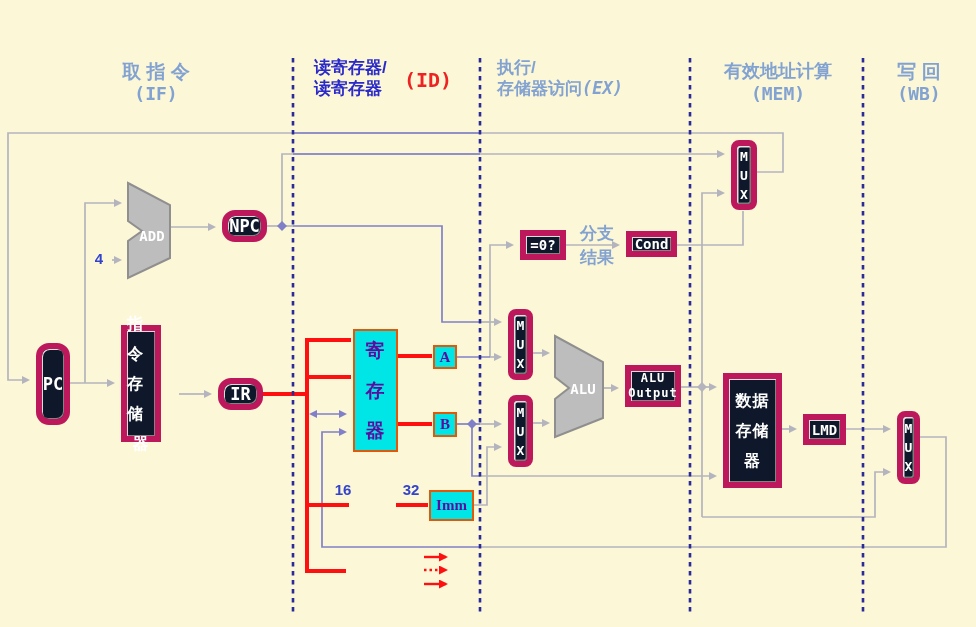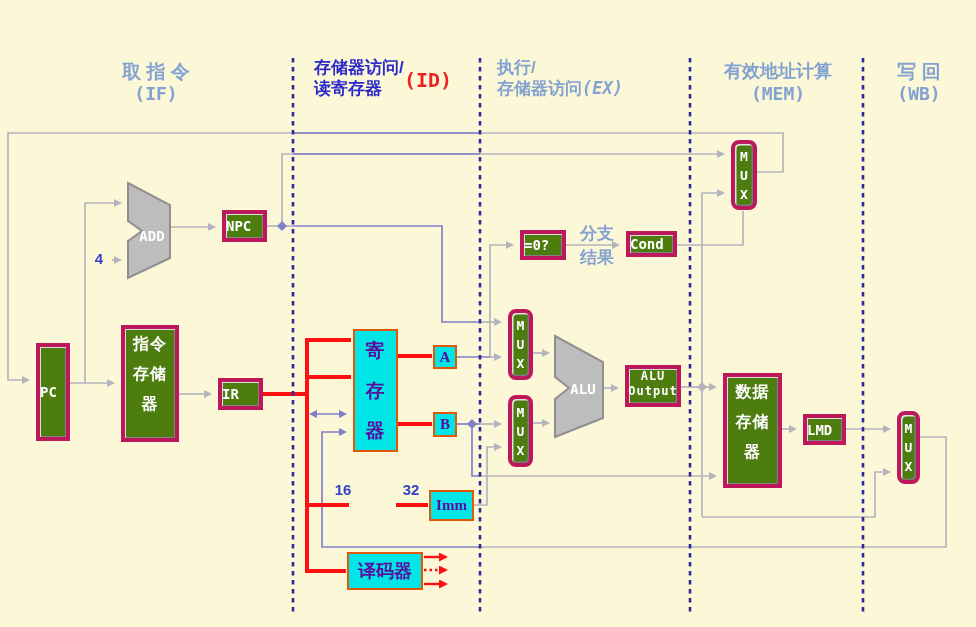--- a/index.html
+++ b/index.html
@@ -5,22 +5,22 @@
   html,body{margin:0;padding:0;}
   #canvas{
     position:relative; width:976px; height:627px;
     background:#FCF7D6; overflow:hidden;
     font-family:"Liberation Sans", sans-serif;
   }
   #wires{position:absolute;left:0;top:0;}
   .abs{position:absolute; box-sizing:border-box;}
   
   .gbox{
-    background:#4d7c0f; border:4px solid #be185d; color:#FFFFFF;
-    display:flex; align-items:center; 
+    background:#0f172a; border:6px solid #be185d; color:#FFFFFF;
+    display:flex; align-items:center; justify-content:center;
     box-shadow: inset 1px 1px 0 #DCDCDC, inset -1px -1px 0 #838383;
     font-family:"DejaVu Sans Mono", monospace; font-weight:bold;
   }
   .mux{
     border-radius:8px;
     box-shadow: inset 1.5px 1.5px 0 #E2E2E2, inset -1.5px -1.5px 0 #7A7A7A;
   }
   .muxv{
     width:14px; margin:0 auto; text-align:center;
     font-size:13px; line-height:19px; word-break:break-all;
@@ -38,21 +38,21 @@
   .regstack div{line-height:40px; font-size:19px;}
   .ellipse{border-radius:50%; flex-direction:column;}
   .ellipse div{line-height:19px; font-size:14px;}
   
   .hdr{color:#82A2D2; font-weight:bold; font-size:18px; text-align:center; white-space:nowrap;}
   .hdr-id{color:#2A2ACC; font-weight:bold; font-size:17px; text-align:left; white-space:nowrap;}
   .hdr-id-abbr{color:#EE2222; font-weight:bold; font-size:20px; font-family:"DejaVu Sans Mono",monospace;}
   .numlbl{color:#3344CC; font-weight:bold; font-size:15px; text-align:center;}
   .branchlbl{color:#82A2D2; font-weight:bold; font-size:17px; text-align:center;}
   .mono14{font-size:14px;}
-  .mono15{font-size:14px;}
+  .mono15{font-size:17px;border-radius:13px;}
   .aluout div{line-height:15px; font-size:12px; text-align:center;}
   .shape-label{font:bold 14px "DejaVu Sans Mono", monospace; fill:#FFFFFF;}
 </style>
 </head>
 <body>
 
 <div id="canvas">
 
   <svg id="wires" width="976" height="627">
     <defs>
@@ -168,38 +168,38 @@
       <line x1="293" y1="58" x2="293" y2="613"></line>
       <line x1="480" y1="58" x2="480" y2="613"></line>
       <line x1="690" y1="58" x2="690" y2="613"></line>
       <line x1="863" y1="58" x2="863" y2="613"></line>
     </g>
   </svg>
 
   <div class="abs hdr" style="left:93px;top:59px;width:126px;font-size:19px;">取 指 令</div>
   <div class="abs hdr" style="left:93px;top:83px;width:126px;font-family:'DejaVu Sans Mono',monospace;">(IF)</div>
 
-  <div class="abs hdr-id" style="left:314px;top:56px;">存储器访问/</div>
+  <div class="abs hdr-id" style="left:314px;top:56px;">读寄存器/</div>
   <div class="abs hdr-id" style="left:314px;top:77px;">读寄存器</div>
   <div class="abs hdr-id-abbr" style="left:404px;top:68px;">(ID)</div>
 
   <div class="abs hdr" style="left:497px;top:56px;text-align:left;font-size:17px;">执行/</div>
   <div class="abs hdr" style="left:497px;top:77px;text-align:left;font-size:17px;">
     <span>存储器访问</span><span style="font-family:'DejaVu Sans Mono',monospace;font-style:italic;">(EX)</span>
   </div>
 
   <div class="abs hdr" style="left:711px;top:59px;width:134px;">有效地址计算</div>
   <div class="abs hdr" style="left:711px;top:83px;width:134px;font-family:'DejaVu Sans Mono',monospace;">(MEM)</div>
 
   <div class="abs hdr" style="left:875px;top:59px;width:88px;font-size:19px;">写 回</div>
   <div class="abs hdr" style="left:875px;top:83px;width:88px;font-family:'DejaVu Sans Mono',monospace;">(WB)</div>
 
-  <div class="abs gbox mono15" style="left:36px;top:343px;width:34px;height:98px;">PC</div>
-
-  <div class="abs gbox stack" style="left:121px;top:325px;width:58px;height:117px;font-family:Liberation Serif, serif;">
+  <div class="abs gbox mono15" style="left:36px;top:343px;width:34px;height:82px;">PC</div>
+
+  <div class="abs gbox stack" style="left:121px;top:325px;width:40px;height:117px;font-family:Liberation Serif, serif;">
     <div>指令</div>
     <div>存储</div>
     <div>器</div>
   </div>
 
   <div class="abs gbox mono15" style="left:222px;top:210px;width:45px;height:32px;">NPC</div>
 
   <div class="abs gbox mono15" style="left:218px;top:378px;width:45px;height:32px;">IR</div>
 
   <div class="abs numlbl" style="left:90px;top:250px;width:18px;">4</div>
@@ -209,21 +209,20 @@
     <div>存</div>
     <div>器</div>
   </div>
 
   <div class="abs cybox cyserif" style="left:433px;top:345px;width:24px;height:24px;">A</div>
   <div class="abs cybox cyserif" style="left:433px;top:412px;width:24px;height:25px;">B</div>
 
 
   <div class="abs cybox cyserif" style="left:429px;top:490px;width:45px;height:31px;">Imm</div>
 
-  <div class="abs cybox" style="left:347px;top:552px;width:76px;height:38px;font-size:18px;">译码器</div>
 
   <div class="abs numlbl" style="left:321px;top:481px;width:44px;">16</div>
   <div class="abs numlbl" style="left:399px;top:481px;width:24px;">32</div>
 
   <div class="abs gbox mux" style="left:508px;top:309px;width:25px;height:71px;">
     <div class="muxv">MUX</div>
   </div>
   <div class="abs gbox mux" style="left:508px;top:395px;width:25px;height:72px;">
     <div class="muxv">MUX</div>
   </div>

